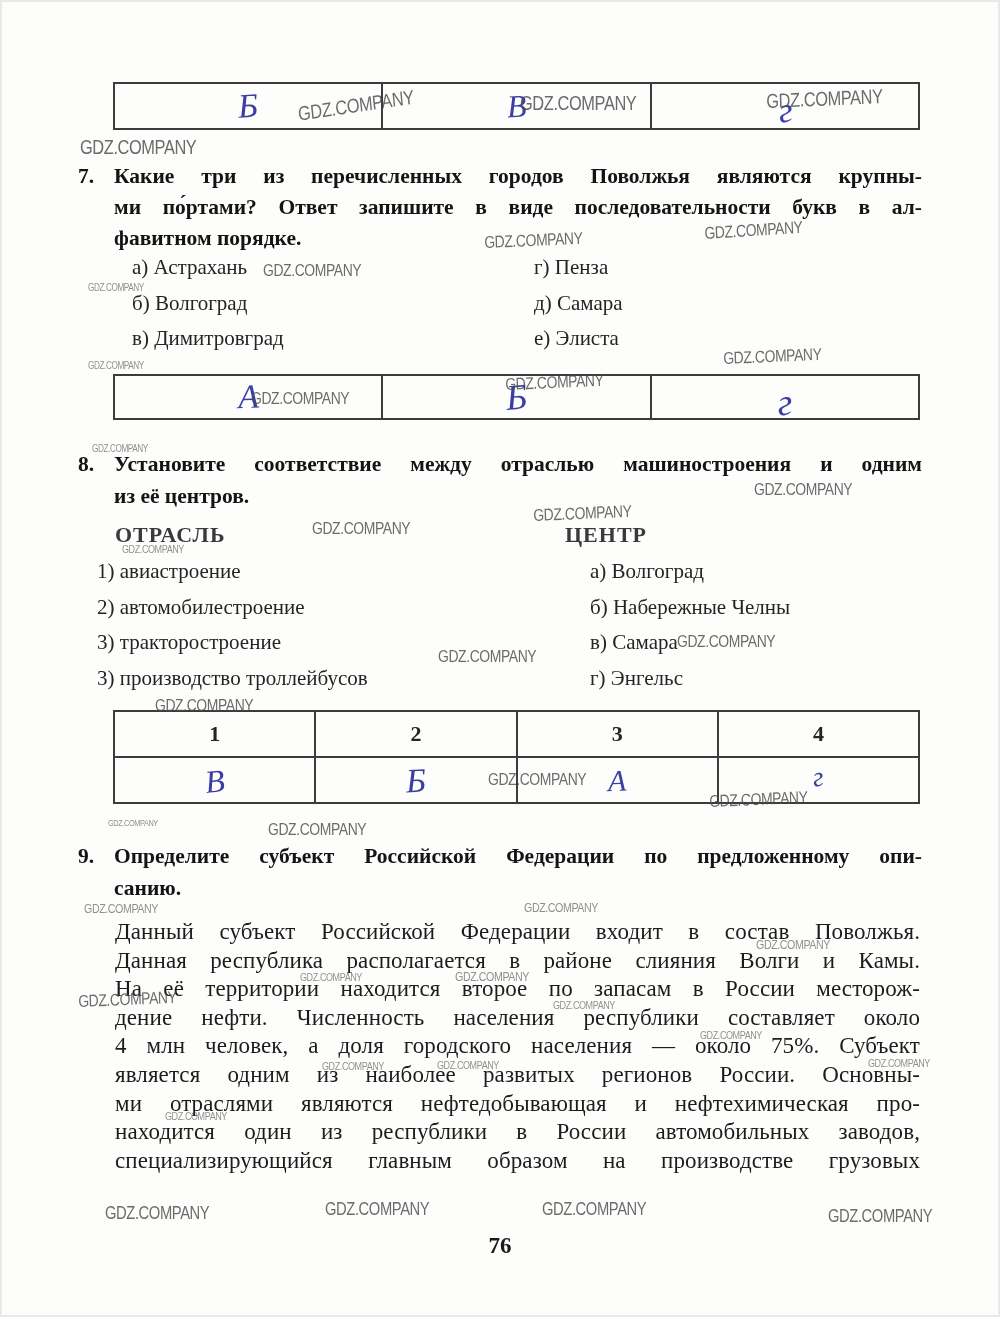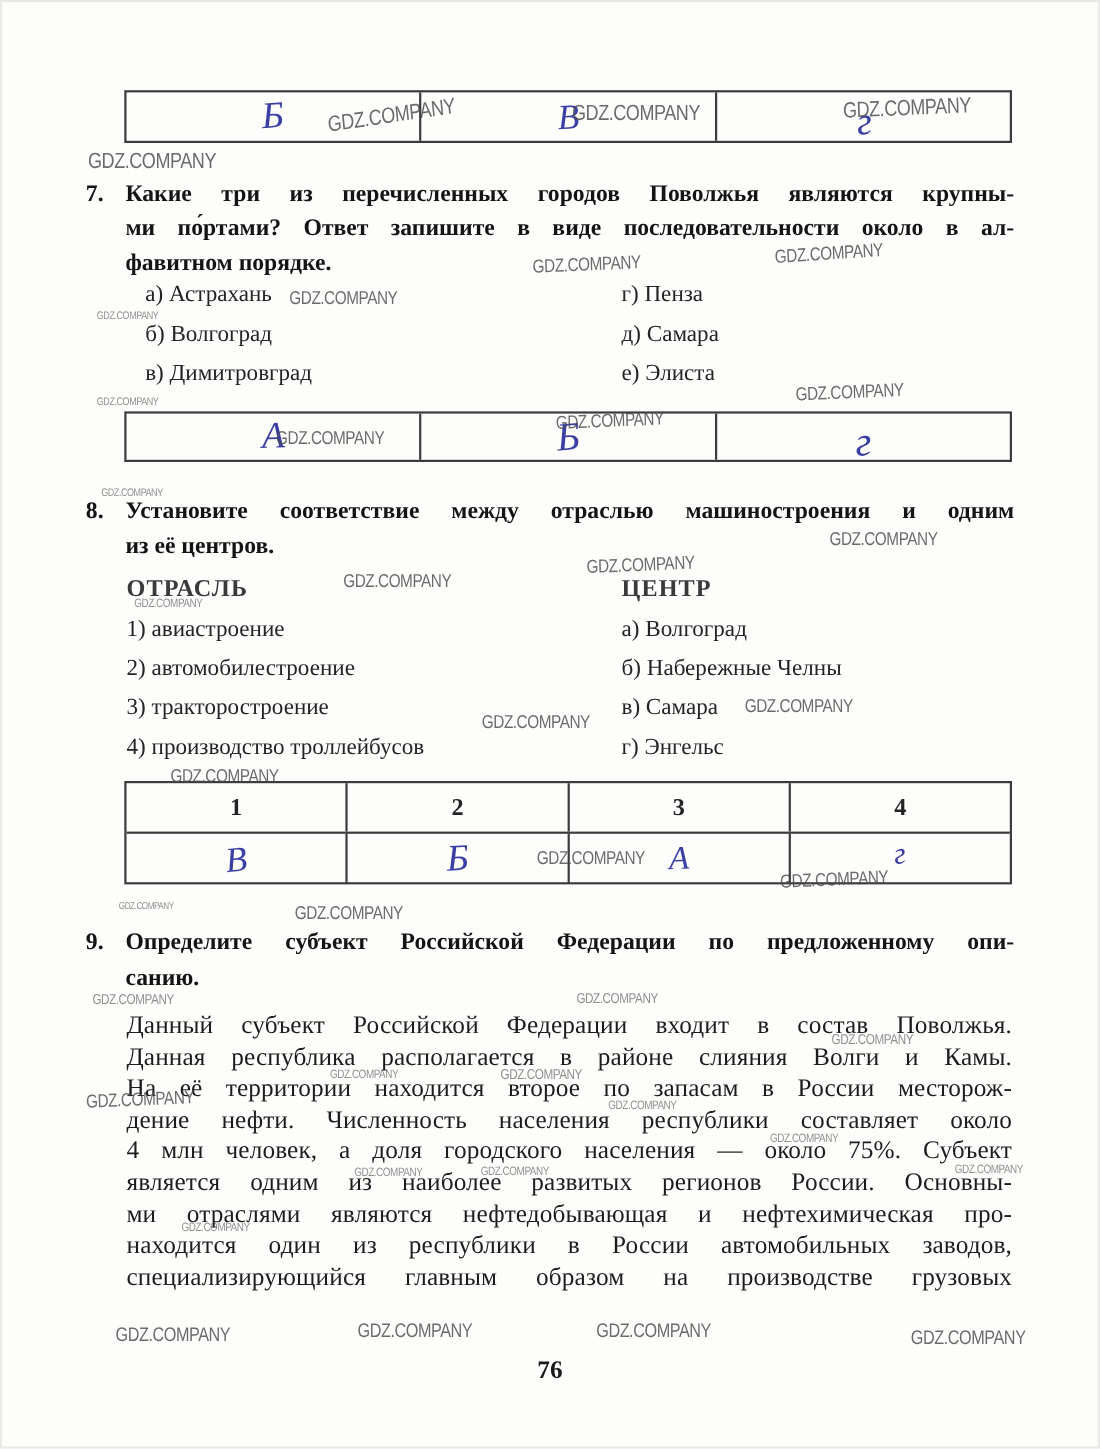--- a/index.html
+++ b/index.html
@@ -180,31 +180,31 @@
     </div>
     <div class="cell">
       <span class="hand">г</span>
     </div>
   </div>
 
   <div class="qhead" style="left:78px;top:161px;width:844px;line-height:31px;">
     <span class="qnum">7.</span>
     <span class="qlines">
       <span class="jl" style="display:block;">Какие три из перечисленных городов Поволжья являются крупны-</span>
-      <span class="jl" style="display:block;">ми по́ртами? Ответ запишите в виде последовательности около в ал-</span>
+      <span class="jl" style="display:block;">ми по́ртами? Ответ запишите в виде последовательности букв в ал-</span>
       <span style="display:block;">фавитном порядке.</span>
     </span>
   </div>
 
   <div class="optcol" style="left:132px;top:250px;">
     <div class="opt">а) Астрахань</div>
     <div class="opt">б) Волгоград</div>
     <div class="opt">в) Димитровград</div>
   </div>
-  <div class="optcol" style="left:565px;top:250px;">
+  <div class="optcol" style="left:534px;top:250px;">
     <div class="opt">г) Пенза</div>
     <div class="opt">д) Самара</div>
     <div class="opt">е) Элиста</div>
   </div>
 
   <div id="tbl-q7" class="ans-table" style="left:113px;top:374px;width:807px;height:46px;">
     <div class="cell">
       <span class="hand">А</span>
     </div>
     <div class="cell">
@@ -219,27 +219,27 @@
     <span class="qnum">8.</span>
     <span class="qlines">
       <span class="jl" style="display:block;">Установите соответствие между отраслью машиностроения и одним</span>
       <span style="display:block;">из её центров.</span>
     </span>
   </div>
 
   <div class="colhdr" style="left:115px;top:522px;">ОТРАСЛЬ</div>
   <div class="colhdr" style="left:565px;top:522px;">ЦЕНТР</div>
 
-  <div class="optcol" style="left:115px;top:554px;">
+  <div class="optcol" style="left:97px;top:554px;">
     <div class="opt">1) авиастроение</div>
     <div class="opt">2) автомобилестроение</div>
     <div class="opt">3) тракторостроение</div>
-    <div class="opt">4) производство троллейбусов</div>
-  </div>
-  <div class="optcol" style="left:565px;top:554px;">
+    <div class="opt">3) производство троллейбусов</div>
+  </div>
+  <div class="optcol" style="left:590px;top:554px;">
     <div class="opt">а) Волгоград</div>
     <div class="opt">б) Набережные Челны</div>
     <div class="opt">в) Самара</div>
     <div class="opt">г) Энгельс</div>
   </div>
 
   <div id="tbl-q8" class="grid-table" style="left:113px;top:710px;width:807px;height:94px;">
     <div class="row hdr" style="height:44px;">
       <div class="cell">1</div>
       <div class="cell">2</div>

